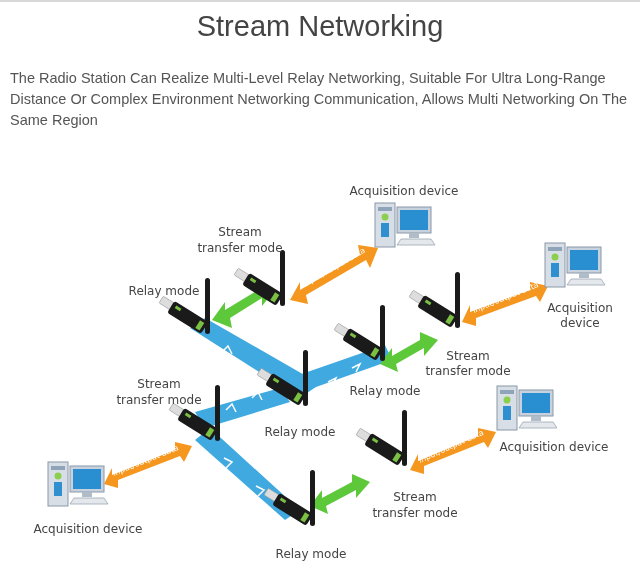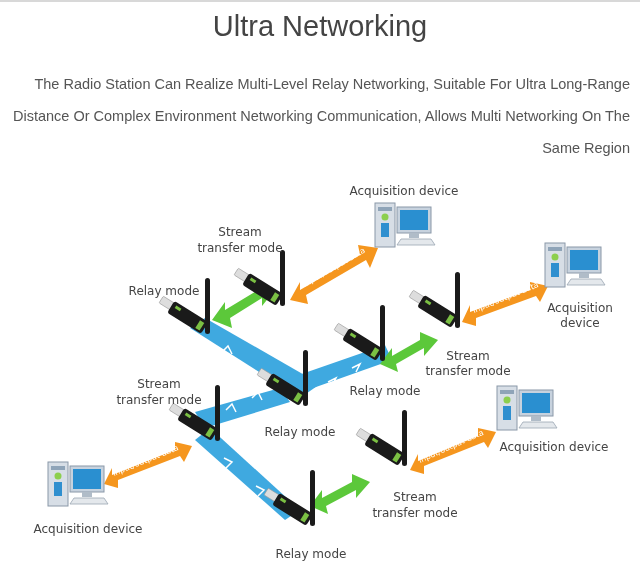--- a/index.html
+++ b/index.html
@@ -1,29 +1,29 @@
 <!DOCTYPE html>
 <html><head>
 <meta charset="utf-8">
 <style>
   html, body { margin:0; padding:0; }
   body { width:640px; height:567px; background:#ffffff; position:relative; overflow:hidden;
          font-family:"Liberation Sans", sans-serif; }
   .topline { position:absolute; left:0; top:0; width:640px; height:2px; background:#d8d8d8; }
   .title { position:absolute; left:0; top:10px; width:640px; text-align:center; font-size:29px; color:#444; }
-  .desc { position:absolute; left:10px; top:68px; width:620px; text-align:right; font-size:14.5px; line-height:32px; color:#555; }
+  .desc { position:absolute; left:10px; top:68px; width:620px; text-align:left; font-size:14.5px; line-height:21px; color:#555; }
   svg.diagram { position:absolute; left:0; top:0; }
   .lbl { font-family:"DejaVu Sans", sans-serif; font-size:12px; fill:#444; }
   .arrowtxt { font-family:"DejaVu Sans", sans-serif; font-size:8px; fill:#fff; }
 </style>
 </head>
 <body>
 
 <div class="topline"></div>
-<div class="title">Ultra Networking</div>
+<div class="title">Stream Networking</div>
 <div class="desc">The Radio Station Can Realize Multi-Level Relay Networking, Suitable For Ultra Long-Range Distance Or Complex Environment Networking Communication, Allows Multi Networking On The Same Region</div>
 
 <svg class="diagram" width="640" height="567" viewBox="0 0 640 567">
   <defs>
     <g id="radio">
       <rect x="-30" y="-7" width="14" height="8" rx="1" fill="#ddd" stroke="#999" stroke-width="0.6" transform="rotate(32)"></rect>
       <rect x="-18" y="-9" width="40" height="14" rx="3" fill="#1a1a1a" transform="rotate(32)"></rect>
       <rect x="-14" y="-6" width="6" height="3" fill="#7bc043" transform="rotate(32)"></rect>
       <rect x="14" y="-6" width="5" height="9" fill="#7bc043" transform="rotate(32)"></rect>
       <rect x="20" y="-40" width="5" height="56" rx="2.5" fill="#1a1a1a"></rect>

